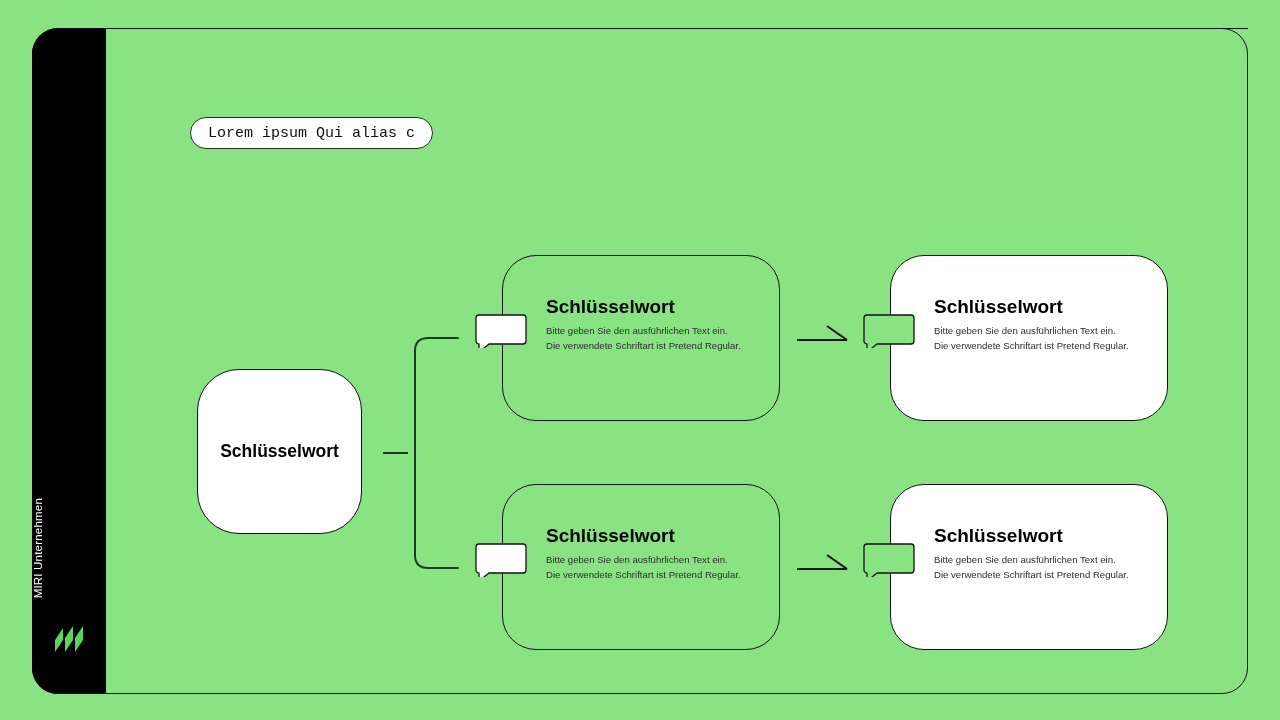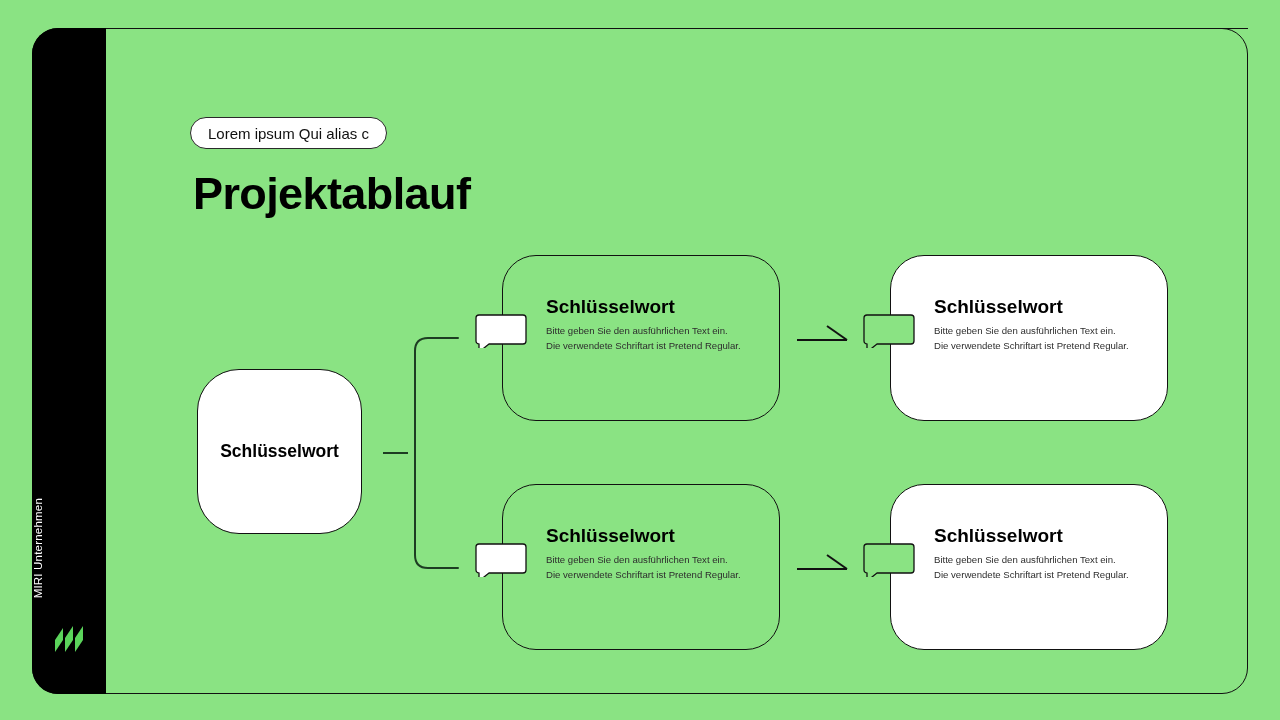--- a/index.html
+++ b/index.html
@@ -79,20 +79,21 @@
     padding: 0 17px;
     display: flex;
     align-items: center;
     background: #fff;
     border: 1.2px solid #2a2a2a;
     border-radius: 999px;
     font-size: 15px;
     color: #101010;
     white-space: nowrap;
     box-sizing: border-box;
+    font-family: Liberation Mono, monospace;
   }
   .slide-title {
     position: absolute;
     left: 193px;
     top: 167px;
     font-size: 45px;
     font-weight: bold;
     color: #000;
     letter-spacing: -0.6px;
     margin: 0;
@@ -194,21 +195,20 @@
         <polygon points="1,26 1,14 9,2 9,14"></polygon>
         <polygon points="11,26 11,12 19,0 19,14"></polygon>
         <polygon points="21,26 21,12 29,0 29,14"></polygon>
       </g>
     </svg>
   </div>
 
   <div class="pill">
     <span>Lorem ipsum Qui alias c</span>
   </div>
-  <h1 class="slide-title">Projektablauf</h1>
 
   <svg class="connector-svg" viewBox="0 0 1280 720">
 
     <line x1="383" y1="453" x2="408" y2="453" stroke="#1d3d22" stroke-width="2"></line>
 
     <path d="M 458 338 L 428 338 Q 415 338 415 351 L 415 555 Q 415 568 428 568 L 458 568" fill="none" stroke="#1d3d22" stroke-width="2" stroke-linecap="round"></path>
 
     <line x1="797" y1="340" x2="847" y2="340" stroke="#111" stroke-width="2"></line>
     <line x1="847" y1="340" x2="827" y2="326" stroke="#111" stroke-width="2"></line>
 

